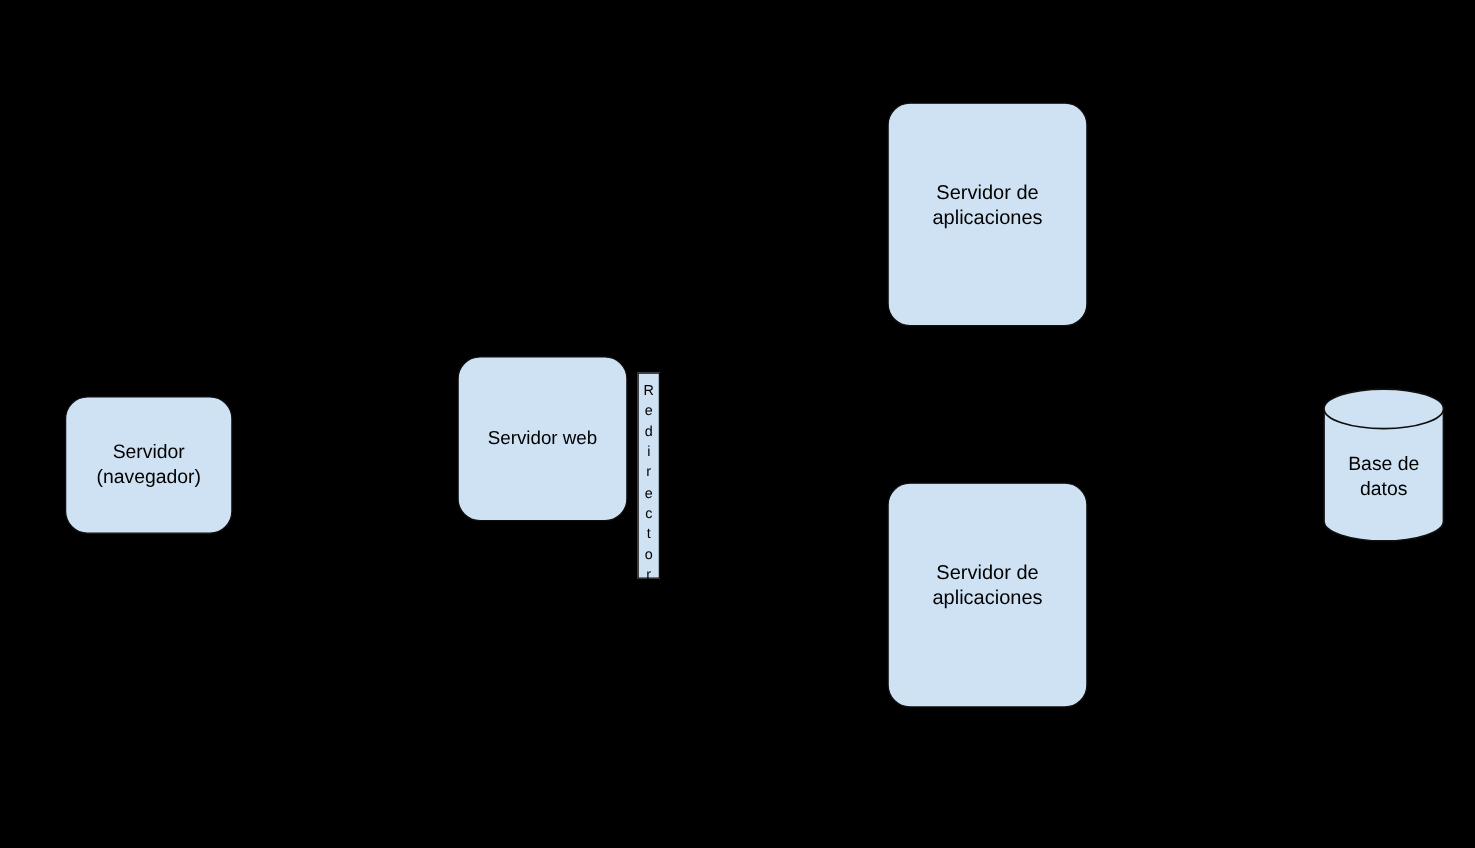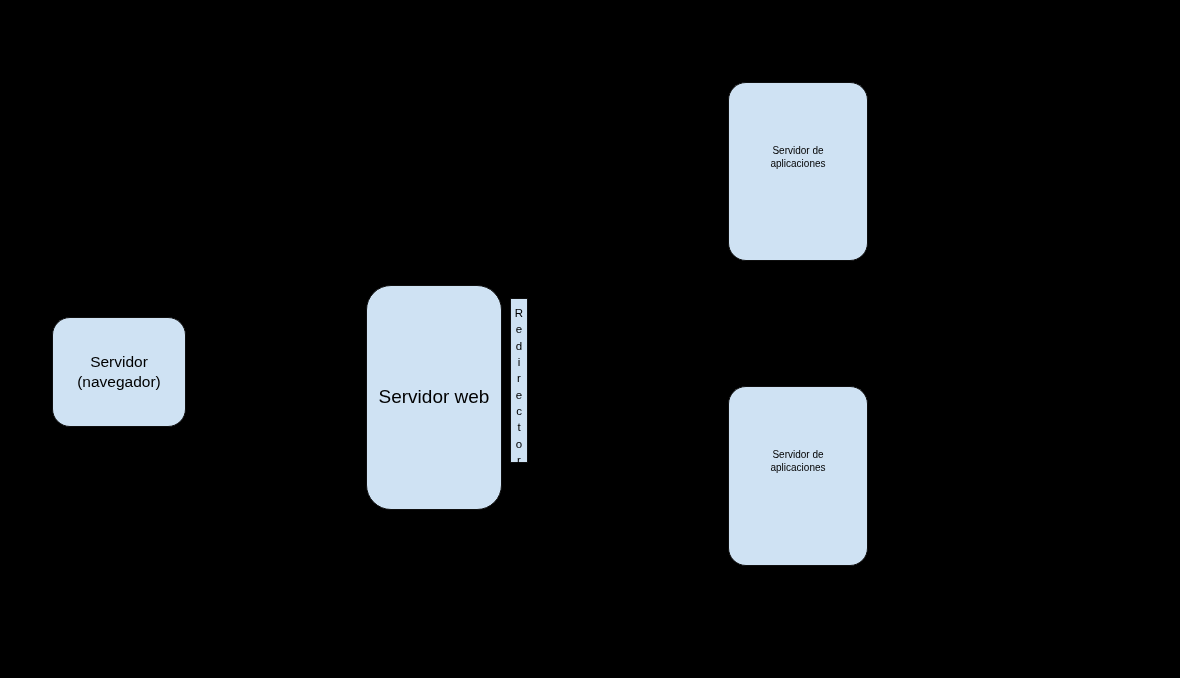--- a/index.html
+++ b/index.html
@@ -44,23 +44,22 @@
     width: 134px;
     height: 110px;
     font-size: 15.5px;
   }
 
   
   #node-webserver {
     left: 366px;
     top: 285px;
     width: 136px;
-    height: 225px;
-    font-size: 19px;
-    border-radius: 25px;
+    height: 132px;
+    font-size: 15px;
   }
 
   
   #node-redirector {
     left: 510px;
     top: 298px;
     width: 18px;
     height: 165px;
     border-radius: 0;
     border-width: 1.2px;
@@ -72,23 +71,23 @@
   }
   #node-redirector .vletters {
     display: flex;
     flex-direction: column;
     align-items: center;
     line-height: 1.42;
   }
 
   
   .app-server {
-    left: 728px;
-    width: 140px;
-    font-size: 10px;
+    left: 710px;
+    width: 160px;
+    font-size: 16px;
   }
   #node-appserver-1 {
     top: 82px;
     height: 179px;
     align-items: flex-start;
     padding-top: 62px;
   }
   #node-appserver-2 {
     top: 386px;
     height: 180px;
@@ -183,14 +182,24 @@
     </div>
   </div>
 
   <div class="node rounded app-server" id="node-appserver-2">
     <div>
       <span>Servidor de</span><br>
       <span>aplicaciones</span>
     </div>
   </div>
 
+  <div id="node-database">
+    <svg width="98" height="124" viewBox="0 0 98 124" aria-hidden="true">
+      <path d="M1.2 17 L1.2 107 A 47.8 15.8 0 0 0 96.8 107 L96.8 17 Z" fill="#cfe2f3" stroke="#0f0f0f" stroke-width="1.4"></path>
+      <ellipse cx="49" cy="17" rx="47.8" ry="15.8" fill="#cfe2f3" stroke="#0f0f0f" stroke-width="1.4"></ellipse>
+    </svg>
+    <div class="db-label">
+      <span>Base de</span><br>
+      <span>datos</span>
+    </div>
+  </div>
 
 </div>
 
 </body></html>

